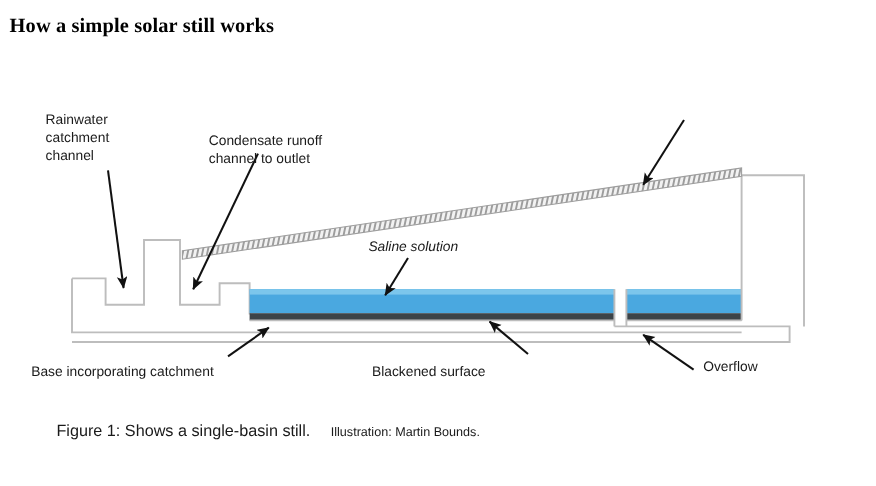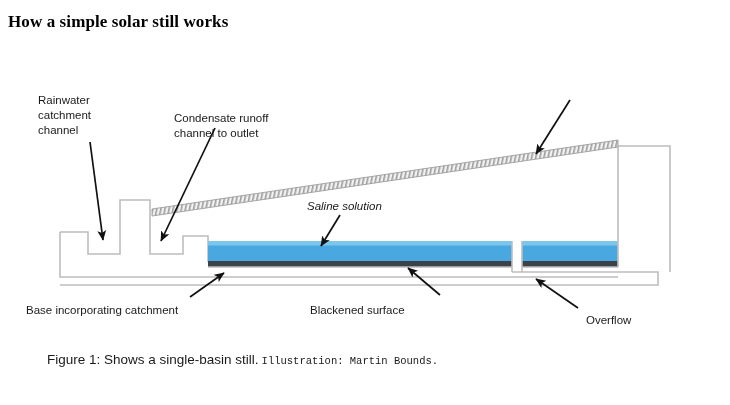--- a/index.html
+++ b/index.html
@@ -54,24 +54,24 @@
     top: 350px;
     white-space: nowrap;
   }
   #caption .cap-main {
     font-family: "Liberation Sans", sans-serif;
     font-size: 13.5px;
     color: #1a1a1a;
     margin-left: 11px;
   }
   #caption .cap-credit {
-    font-family: Liberation Mono, monospace;
+    font-family: Liberation Sans, sans-serif;
     font-size: 10.5px;
     color: #1a1a1a;
-    margin-left: 3px;
+    margin-left: 17px;
   }
 </style>
 </head>
 <body>
 
 <div id="page">
 
   <div id="title">How a simple solar still works</div>
 
   <svg id="figure-svg" viewBox="0 0 730 405" xmlns="http://www.w3.org/2000/svg">
@@ -158,19 +158,19 @@
   <div class="lbl" style="left:174px; top:95px;margin-top:16px;">Condensate runoff
 channel to outlet</div>
 
 
   <div class="lbl" style="left:307px; top:199px;font-style:italic;">Saline solution</div>
 
   <div class="lbl" style="left:26px; top:303px;">Base incorporating catchment</div>
 
   <div class="lbl" style="left:290px; top:303px;margin-left:20px;">Blackened surface</div>
 
-  <div class="lbl" style="left:586px; top:313px;">Overflow</div>
+  <div class="lbl" style="left:586px; top:299px;">Overflow</div>
 
   <div id="caption">
     <span class="cap-main">Figure 1: Shows a single-basin still.</span><span class="cap-credit">Illustration: Martin Bounds.</span>
   </div>
 
 </div>
 
 </body></html>

